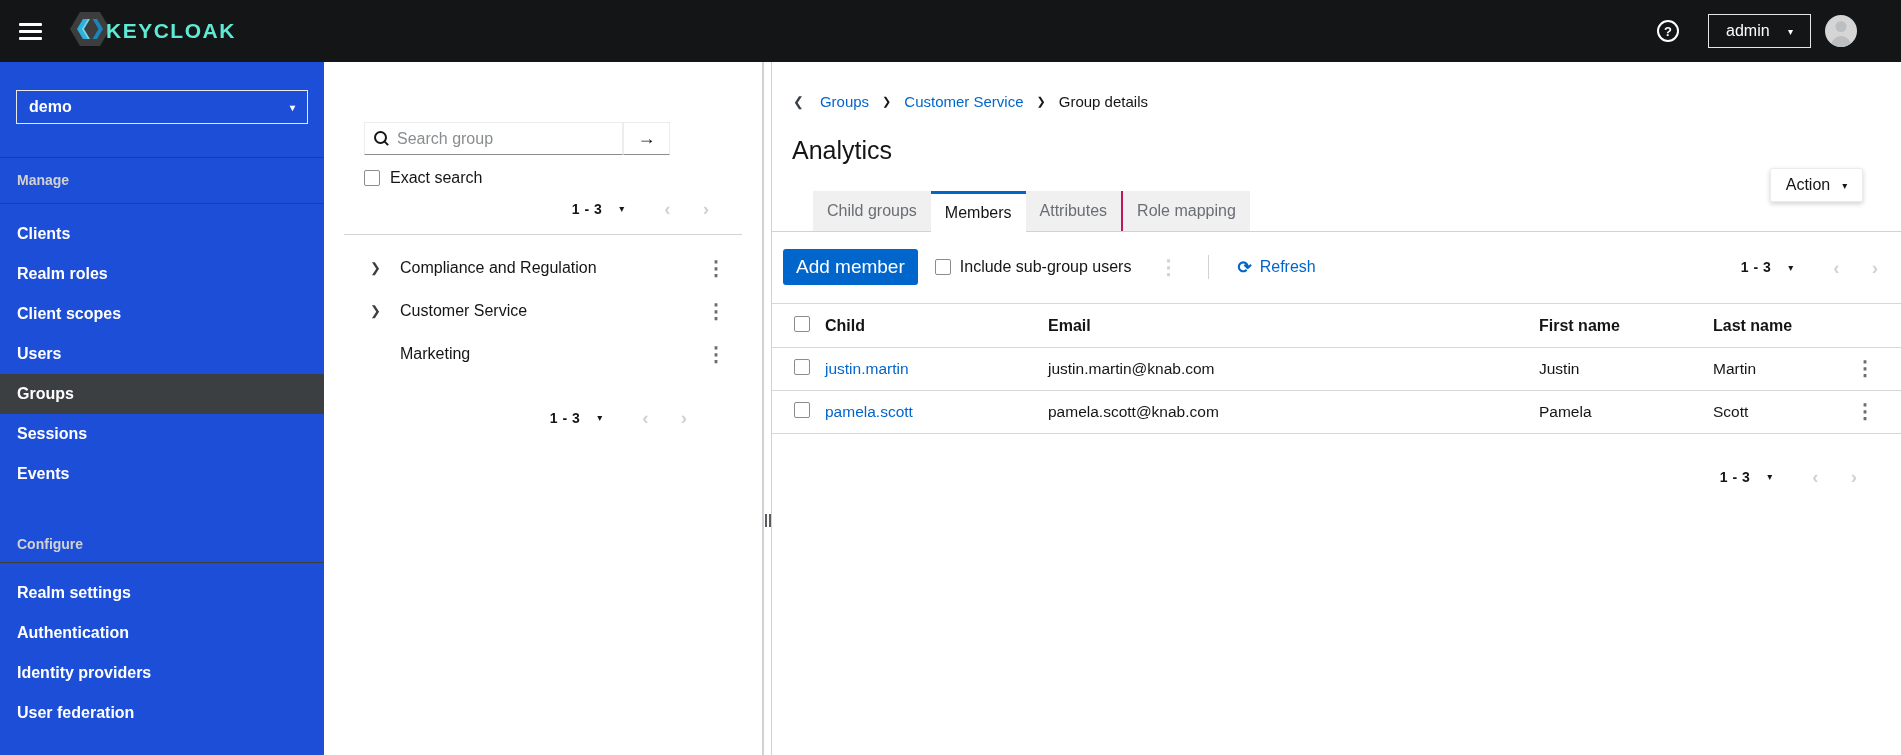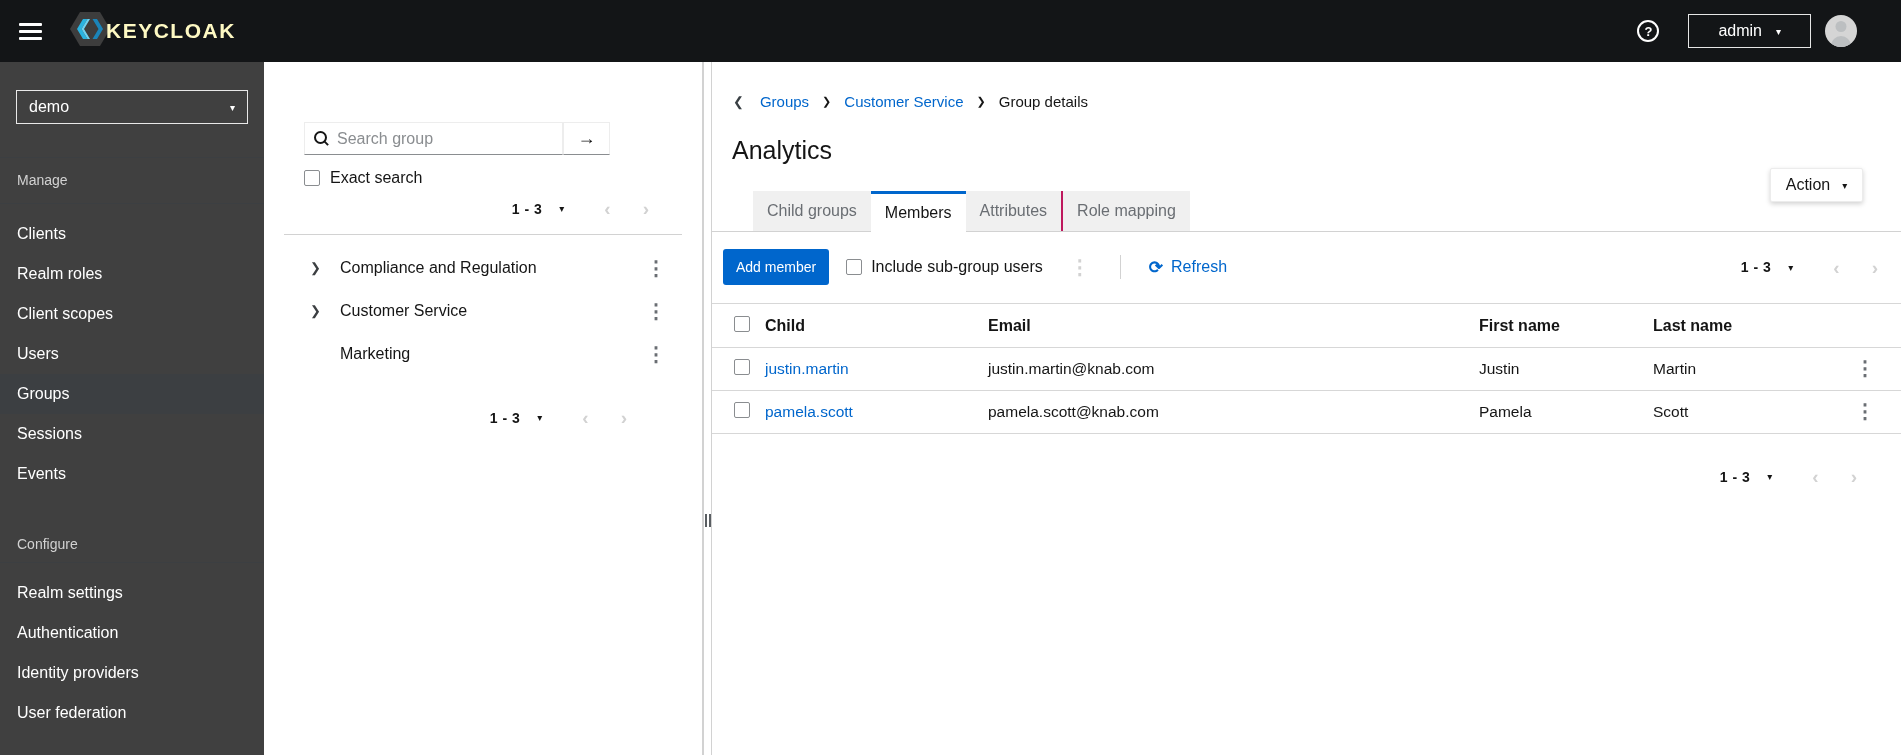--- a/index.html
+++ b/index.html
@@ -4,39 +4,39 @@
 <style>
   * { margin:0; padding:0; box-sizing:border-box; }
   html,body { width:1901px; height:755px; }
   body { font-family:"Liberation Sans", sans-serif; background:#fff; overflow:hidden; color:#151515; }
 
   
   .masthead { height:62px; background:#131517; display:flex; align-items:center; padding:0 44px 0 19px; }
   .hamburger { width:23px; display:flex; flex-direction:column; gap:4px; cursor:pointer; }
   .hamburger i { display:block; height:3px; background:#fff; border-radius:1px; }
   .brand { display:flex; align-items:center; margin-left:28px; cursor:pointer; }
-  .brand-text { font-size:21px; font-weight:bold; color:#fef9c3; letter-spacing:1.5px; margin-left:-4px; }
+  .brand-text { font-size:21px; font-weight:bold; color:#5eead4; letter-spacing:1.5px; margin-left:-4px; }
   .mast-right { margin-left:auto; display:flex; align-items:center; }
   .help-icon { width:22px; height:22px; border:2px solid #fff; border-radius:50%; color:#fff;
     font-size:13px; font-weight:bold; display:flex; align-items:center; justify-content:center; cursor:pointer; }
   .user-menu { margin-left:29px; height:34px; min-width:103px; border:1px solid #e6e6e6; display:flex;
-    align-items:center; justify-content:space-between; padding:0 29px; color:#fff; font-size:16px; cursor:pointer; }
+    align-items:center; justify-content:space-between; padding:0 17px; color:#fff; font-size:16px; cursor:pointer; }
   .user-menu .caret { font-size:10px; color:#fff; margin-left:14px; }
   .avatar { margin-left:14px; width:32px; height:32px; border-radius:50%; background:#d5d5d5;
     position:relative; overflow:hidden; cursor:pointer; }
   .avatar::before { content:""; position:absolute; top:6px; left:50%; transform:translateX(-50%);
     width:11px; height:11px; border-radius:50%; background:#bcbfc1; }
   .avatar::after { content:""; position:absolute; bottom:-2px; left:50%; transform:translateX(-50%);
     width:20px; height:13px; border-radius:10px 10px 0 0; background:#bcbfc1; }
 
   
   .layout { display:flex; height:693px; }
 
   
-  .sidebar { width:264px; flex:none; background:#404040; }
+  .sidebar { width:324px; flex:none; background:#1d4ed8;font-weight:bold; }
   .realm-select { margin:28px 16px 0; height:34px; border:1px solid #e9e9e9; display:flex; align-items:center;
     justify-content:space-between; padding:0 12px; color:#fff; font-size:16px; cursor:pointer; }
   .realm-select .caret { font-size:10px; }
   .sb-divider { border-top:1px solid #3c3f42; }
   .sb-divider.d1 { margin-top:33px; }
   .sb-divider.d2 { margin-top:14px; }
   .sb-divider.d3 { margin-top:9px; }
   .sb-title { margin-top:13px; padding:0 17px; height:18px; line-height:18px; font-size:14px; color:#d2d2d2; }
   .sb-title.cfg { margin-top:41px; }
   .sb-list { list-style:none; margin-top:10px; }
@@ -102,21 +102,21 @@
     padding-left:41px; height:40px; }
   .tab { height:40px; display:flex; align-items:center; padding:0 14px; background:#f0f0f0;
     color:#6a6e73; font-size:16px; cursor:pointer; }
   .tab + .tab { border-left:2px solid #be185d; }
   .tab.active { background:#fff; color:#151515; border-top:3px solid #0066cc; height:41px;
     margin-bottom:-1px; border-left:none; }
   .tab.active + .tab { border-left:none; }
 
   .toolbar { margin-top:17px; height:36px; display:flex; align-items:center; padding:0 23px 0 11px; }
   .add-member { height:36px; padding:0 13px; background:#0066cc; color:#fff; border:none; border-radius:3px;
-    font-size:14px; font-family:"Liberation Sans", sans-serif; cursor:pointer; }
+    font-size:19px; font-family:"Liberation Sans", sans-serif; cursor:pointer; }
   .include-cb { margin-left:17px; }
   .include-label { margin-left:9px; font-size:16px; }
   .toolbar-kebab { margin-left:27px; color:#d2d2d2; }
   .toolbar-sep { width:1px; height:24px; background:#d2d2d2; margin:0 28px 0 30px; }
   .refresh { display:flex; align-items:center; gap:8px; color:#0066cc; font-size:16px; cursor:pointer; }
   .refresh-glyph { font-size:17px; font-weight:bold; }
   .toolbar .pg { margin-left:auto; }
 
   table.members { width:100%; border-collapse:collapse; table-layout:fixed; margin-top:18px; }
   table.members th { height:44px; text-align:left; font-size:16px; font-weight:bold;

